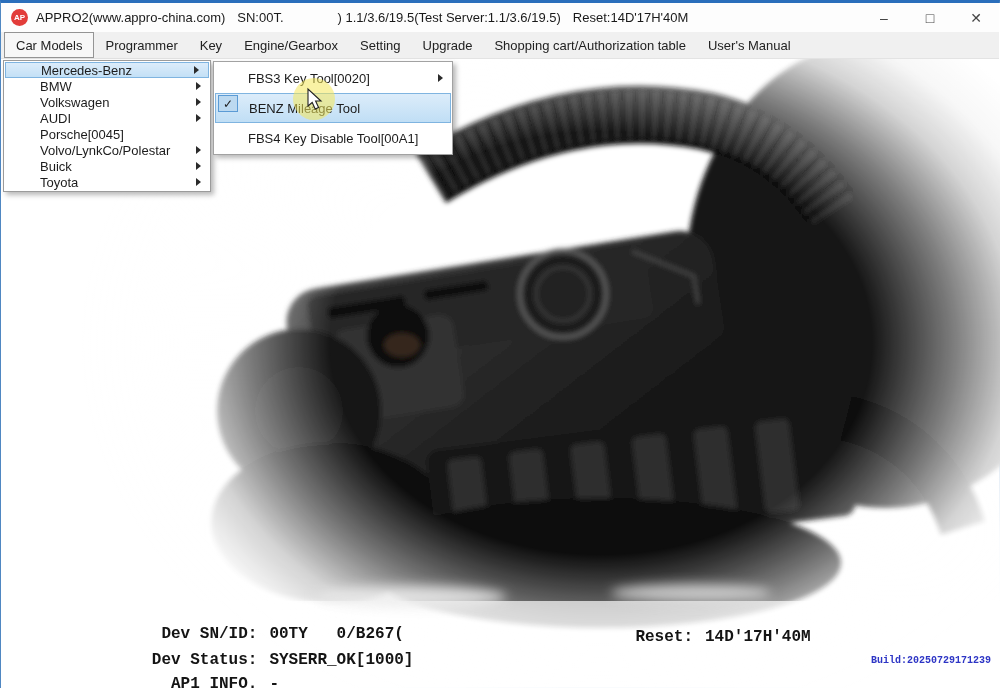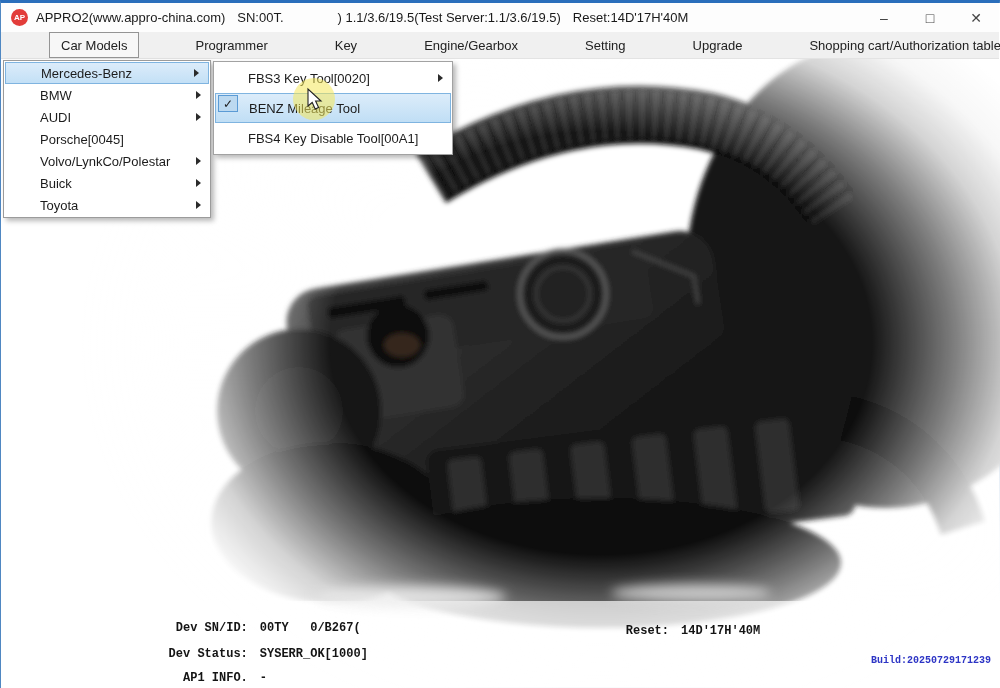--- a/index.html
+++ b/index.html
@@ -15,47 +15,47 @@
   .t-app{margin-right:12px;}
   .t-sn{margin-right:54px;}
   .t-ver{margin-right:12px;}
   .win-controls{margin-left:auto;display:flex;height:100%;}
   .win-btn{width:46px;height:100%;display:flex;align-items:center;justify-content:center;
     color:#454545;font-size:14px;cursor:default;}
   
   .menubar{position:absolute;left:0;top:29px;width:100%;height:27px;background:#f0f0f0;
     border-bottom:1px solid #e3e3e3;display:flex;align-items:stretch;padding-left:3px;
     font-size:13px;color:#222;z-index:4;box-sizing:border-box;}
-  .menu-item{display:flex;align-items:center;padding:0 11px;white-space:nowrap;margin-left:45px;}
+  .menu-item{display:flex;align-items:center;padding:0 11px;white-space:nowrap;}
   .menu-item.active{border:1px solid #949494;background:#f7f7f7;}
   
   .dropdown{position:absolute;left:2px;top:57px;width:206px;background:#ffffff;
     border:1px solid #9b9b9b;box-shadow:3px 3px 5px rgba(0,0,0,.28);z-index:6;
     font-size:13px;color:#1c1c1c;padding:1px 0;}
-  .dd-row{position:relative;height:22px;display:flex;align-items:center;
+  .dd-row{position:relative;height:16px;display:flex;align-items:center;
     padding-left:36px;box-sizing:border-box;}
   .dd-row.hl{margin:0 1px;padding-left:35px;background:linear-gradient(#dcecfa,#c3e0f6);
     border:1px solid #7fb4e0;}
   .arrow-icon{position:absolute;right:9px;top:50%;margin-top:-4px;width:0;height:0;
     border-left:5px solid #2b2b2b;border-top:4px solid transparent;border-bottom:4px solid transparent;}
   .submenu{position:absolute;left:212px;top:58px;width:238px;background:#ffffff;
     border:1px solid #a2a2a2;box-shadow:3px 3px 5px rgba(0,0,0,.28);z-index:6;
     font-size:13px;color:#1c1c1c;padding:1px 0;}
   .sm-row{position:relative;height:30px;display:flex;align-items:center;
     padding-left:34px;box-sizing:border-box;}
   .sm-row.hl{margin:0 1px;padding-left:33px;background:linear-gradient(#dcecfa,#c0def5);
     border:1px solid #7fb4e0;}
   .check-box{position:absolute;left:2px;top:1px;width:20px;height:17px;background:#bcd9f0;
     border:1px solid #5b9bd5;display:flex;align-items:center;justify-content:center;
     font-size:12px;color:#222;box-sizing:border-box;}
   
   .engine-svg{position:absolute;left:0;top:0;width:1000px;height:688px;z-index:1;pointer-events:none;}
   
   .status{position:absolute;z-index:3;font-family:"Liberation Mono",monospace;
-    font-weight:bold;font-size:12px;color:#141414;white-space:pre;}
+    font-weight:bold;font-size:16px;color:#141414;white-space:pre;}
   .status .lbl{display:inline-block;width:218px;text-align:right;}
   .status .val{margin-left:12px;}
   .s-row1{left:0;top:604px;}
   .s-row2{left:0;top:630px;}
   .s-row3{left:0;top:654px;}
   .s-reset{left:596px;top:607px;}
   .s-build{right:8px;top:652px;color:#2d35c5;font-size:10px;}
   
   .cursor-svg{position:absolute;left:0;top:0;width:1000px;height:688px;z-index:9;pointer-events:none;}
 </style>
@@ -154,20 +154,24 @@
   <div class="dropdown">
     <div class="dd-row hl">
       <span>Mercedes-Benz</span>
       <span class="arrow-icon"></span>
     </div>
     <div class="dd-row">
       <span>BMW</span>
       <span class="arrow-icon"></span>
     </div>
     <div class="dd-row">
+      <span>Volkswagen</span>
+      <span class="arrow-icon"></span>
+    </div>
+    <div class="dd-row">
       <span>AUDI</span>
       <span class="arrow-icon"></span>
     </div>
     <div class="dd-row">
       <span>Porsche[0045]</span>
     </div>
     <div class="dd-row">
       <span>Volvo/LynkCo/Polestar</span>
       <span class="arrow-icon"></span>
     </div>

